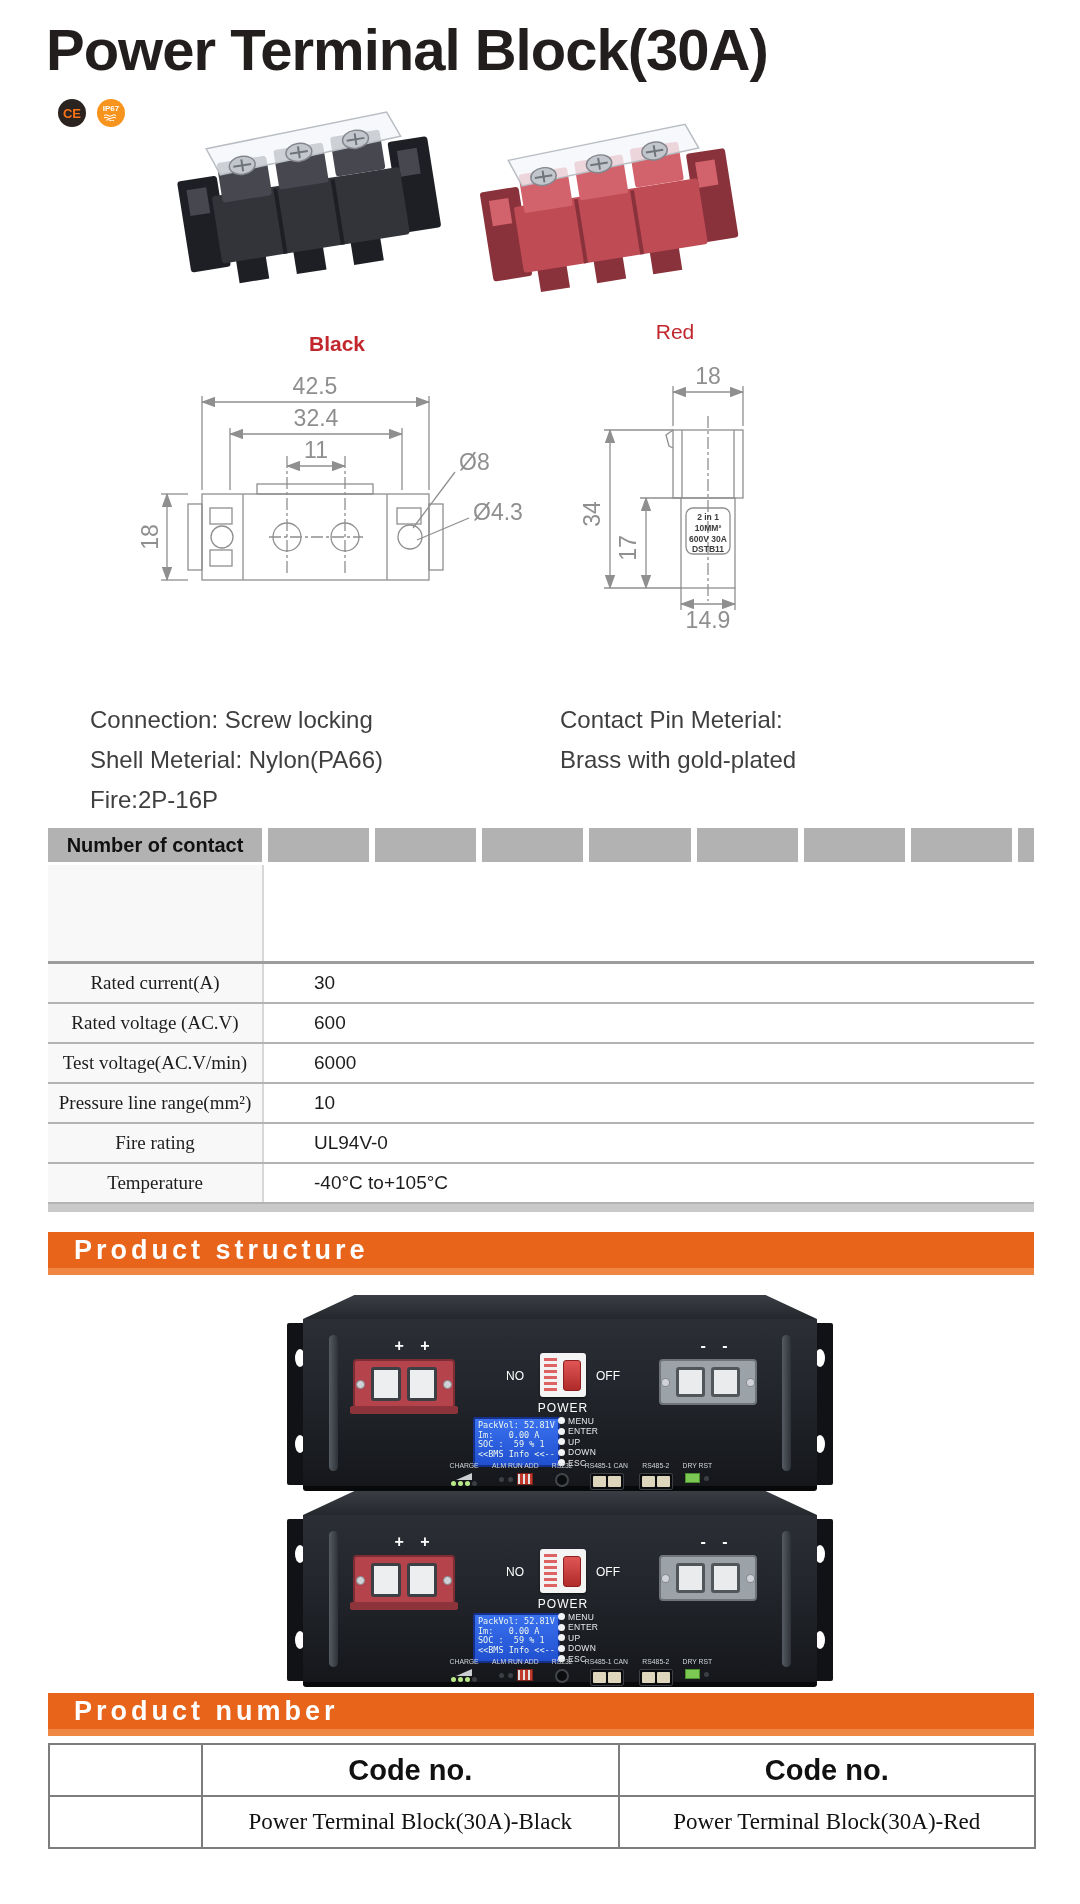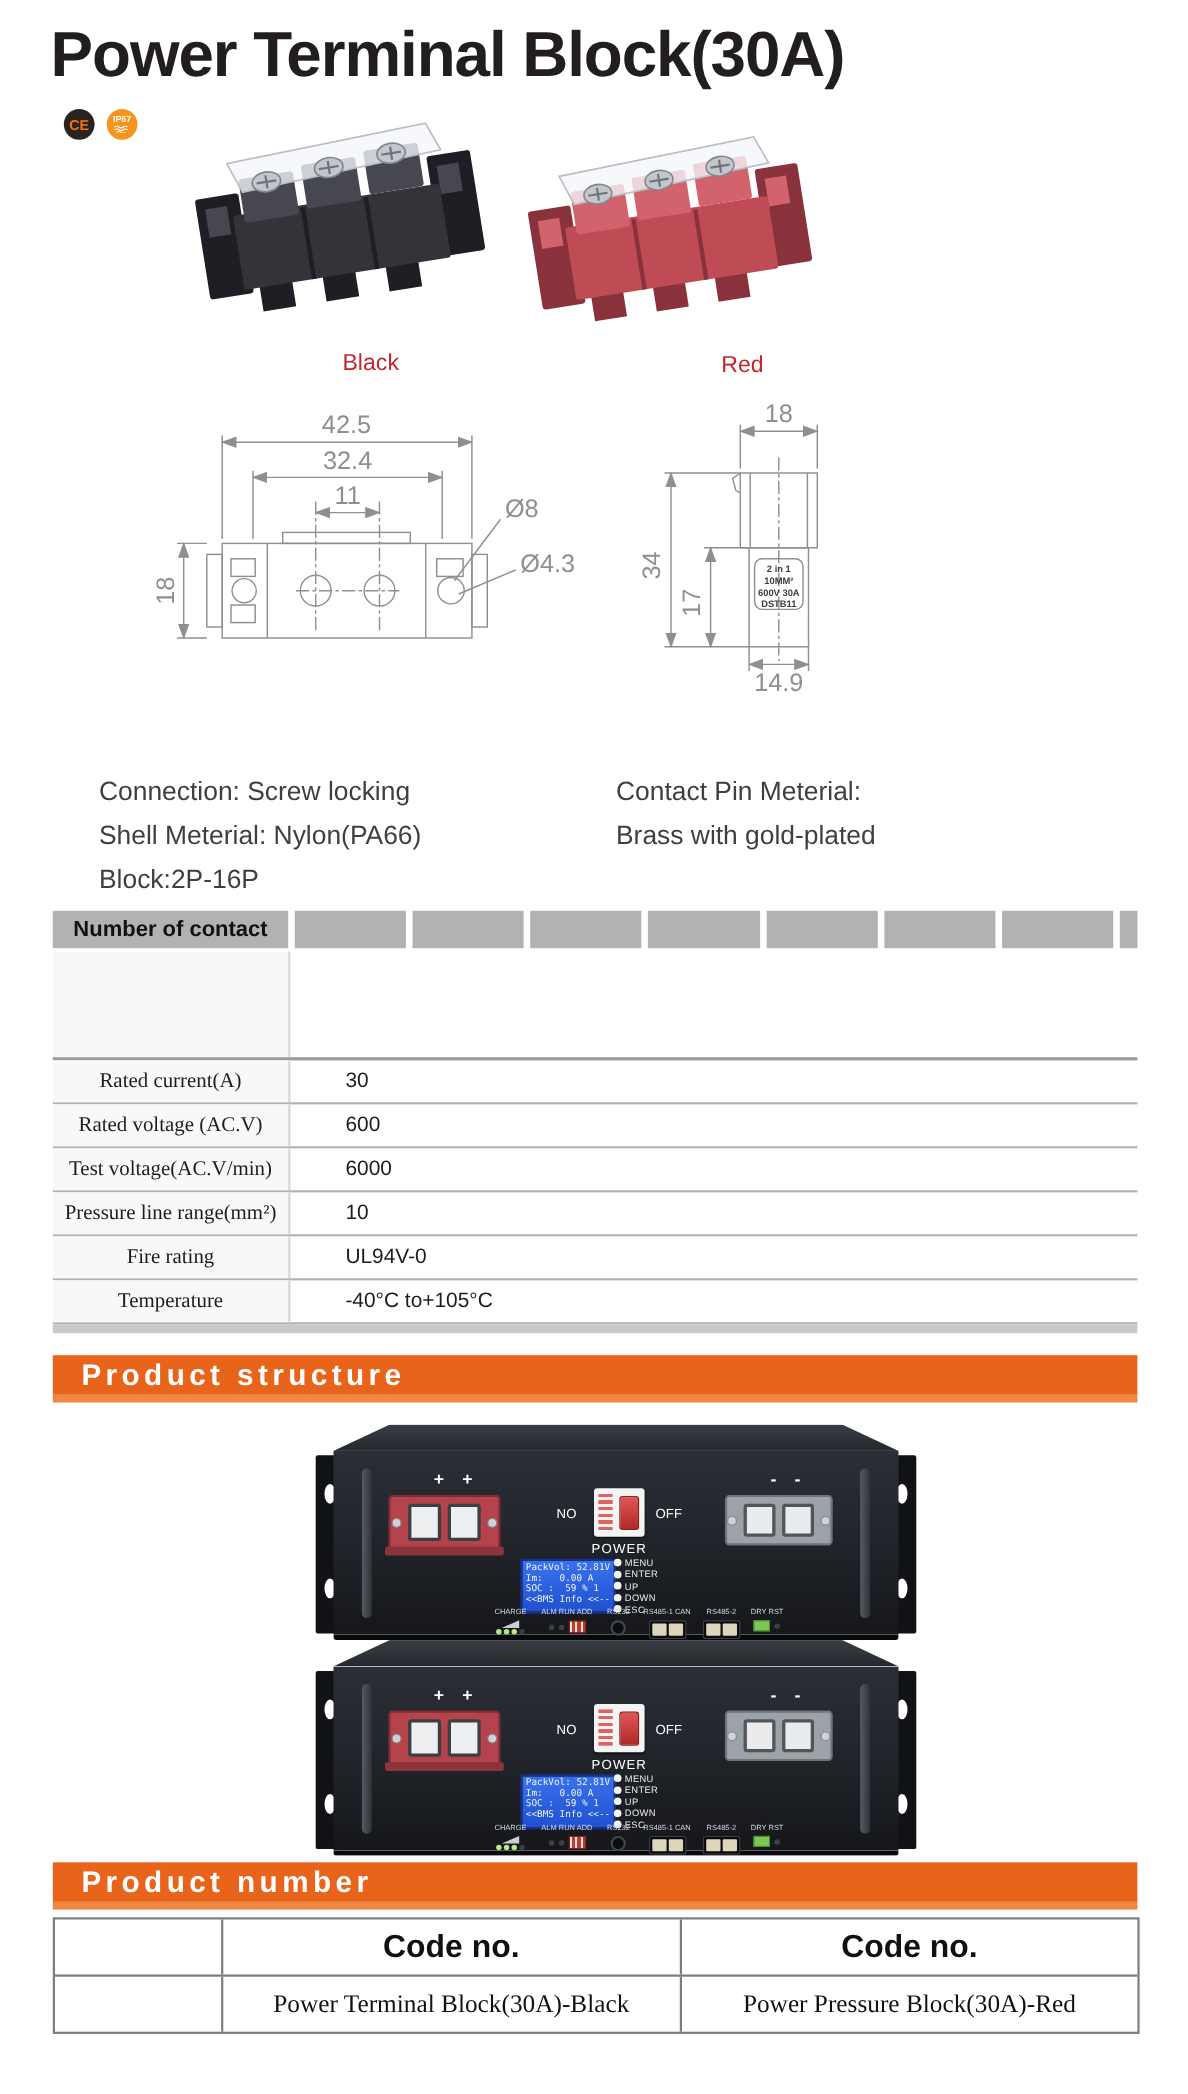--- a/index.html
+++ b/index.html
@@ -16,21 +16,21 @@
   .badge-ip{background:#f7941d;color:#fff;font-weight:bold;font-size:8px;line-height:8px;}
   .badge-ip svg{margin-top:1px;}
 
   
   .product{position:absolute;}
   .p-black{left:158px;top:96px;width:300px;height:215px;}
   .p-red{left:448px;top:116px;width:320px;height:196px;}
   .tb-black{--body:#33343a;--dark:#1e1f24;--mid:#47484f;}
   .tb-red{--body:#bf4b55;--dark:#8a323c;--mid:#d2636d;}
   .photo-label{position:absolute;font-size:21px;color:#c1272d;text-align:center;width:130px;}
-  .lbl-black{left:272px;top:318px;}
+  .lbl-black{left:272px;top:332px;font-weight:bold;}
   .lbl-red{left:610px;top:320px;}
 
   
   .draw{position:absolute;}
   .draw-front{left:125px;top:368px;}
   .draw-side{left:538px;top:366px;}
   .draw text{fill:#8f8f8f;font-family:"Liberation Sans",sans-serif;}
   .draw .dim{font-size:23px;}
   .draw .plate-txt{fill:#3c3c3c;font-size:8.5px;font-weight:bold;}
 
@@ -316,21 +316,21 @@
     <text class="plate-txt" x="170" y="154" text-anchor="middle">2 in 1</text>
     <text class="plate-txt" x="170" y="165" text-anchor="middle">10MM²</text>
     <text class="plate-txt" x="170" y="176" text-anchor="middle">600V 30A</text>
     <text class="plate-txt" x="170" y="186" text-anchor="middle">DSTB11</text>
   </svg>
 
 
   <div class="params params-left">
     <div>Connection: Screw locking</div>
     <div>Shell Meterial: Nylon(PA66)</div>
-    <div>Block:2P-16P</div>
+    <div>Fire:2P-16P</div>
   </div>
   <div class="params params-right">
     <div>Contact Pin Meterial:</div>
     <div>Brass with gold-plated</div>
   </div>
 
   <div class="spec-table">
     <div class="sp-header">
       <div class="sp-hlabel">Number of contact</div>
       <div class="sp-hempty"></div>
@@ -622,17 +622,17 @@
 
   <div class="code-table">
     <div class="ct-row ct-h">
       <div class="ct-c1"></div>
       <div class="ct-c2">Code no.</div>
       <div class="ct-c3">Code no.</div>
     </div>
     <div class="ct-row ct-d">
       <div class="ct-c1"></div>
       <div class="ct-c2">Power Terminal Block(30A)-Black</div>
-      <div class="ct-c3">Power Pressure Block(30A)-Red</div>
+      <div class="ct-c3">Power Terminal Block(30A)-Red</div>
     </div>
   </div>
 
 </div>
 
 </body></html>

